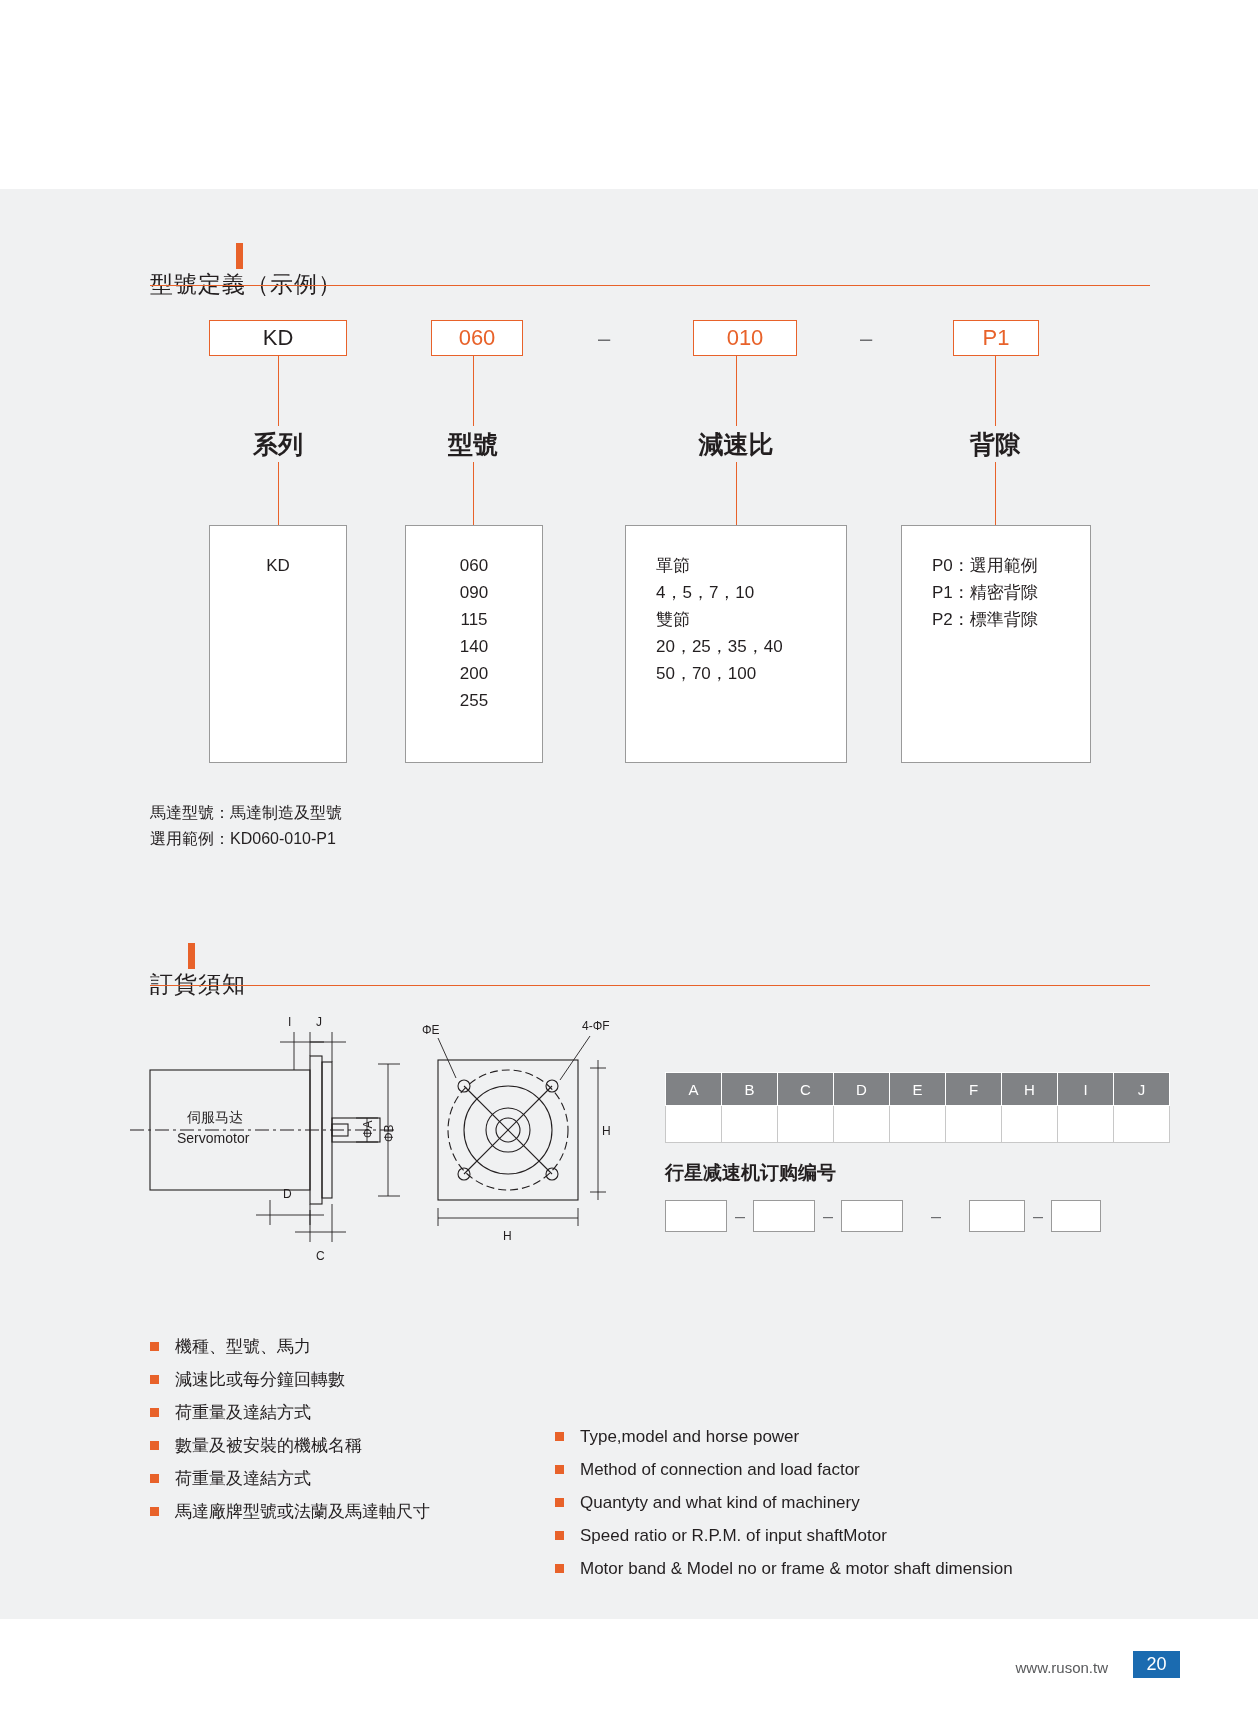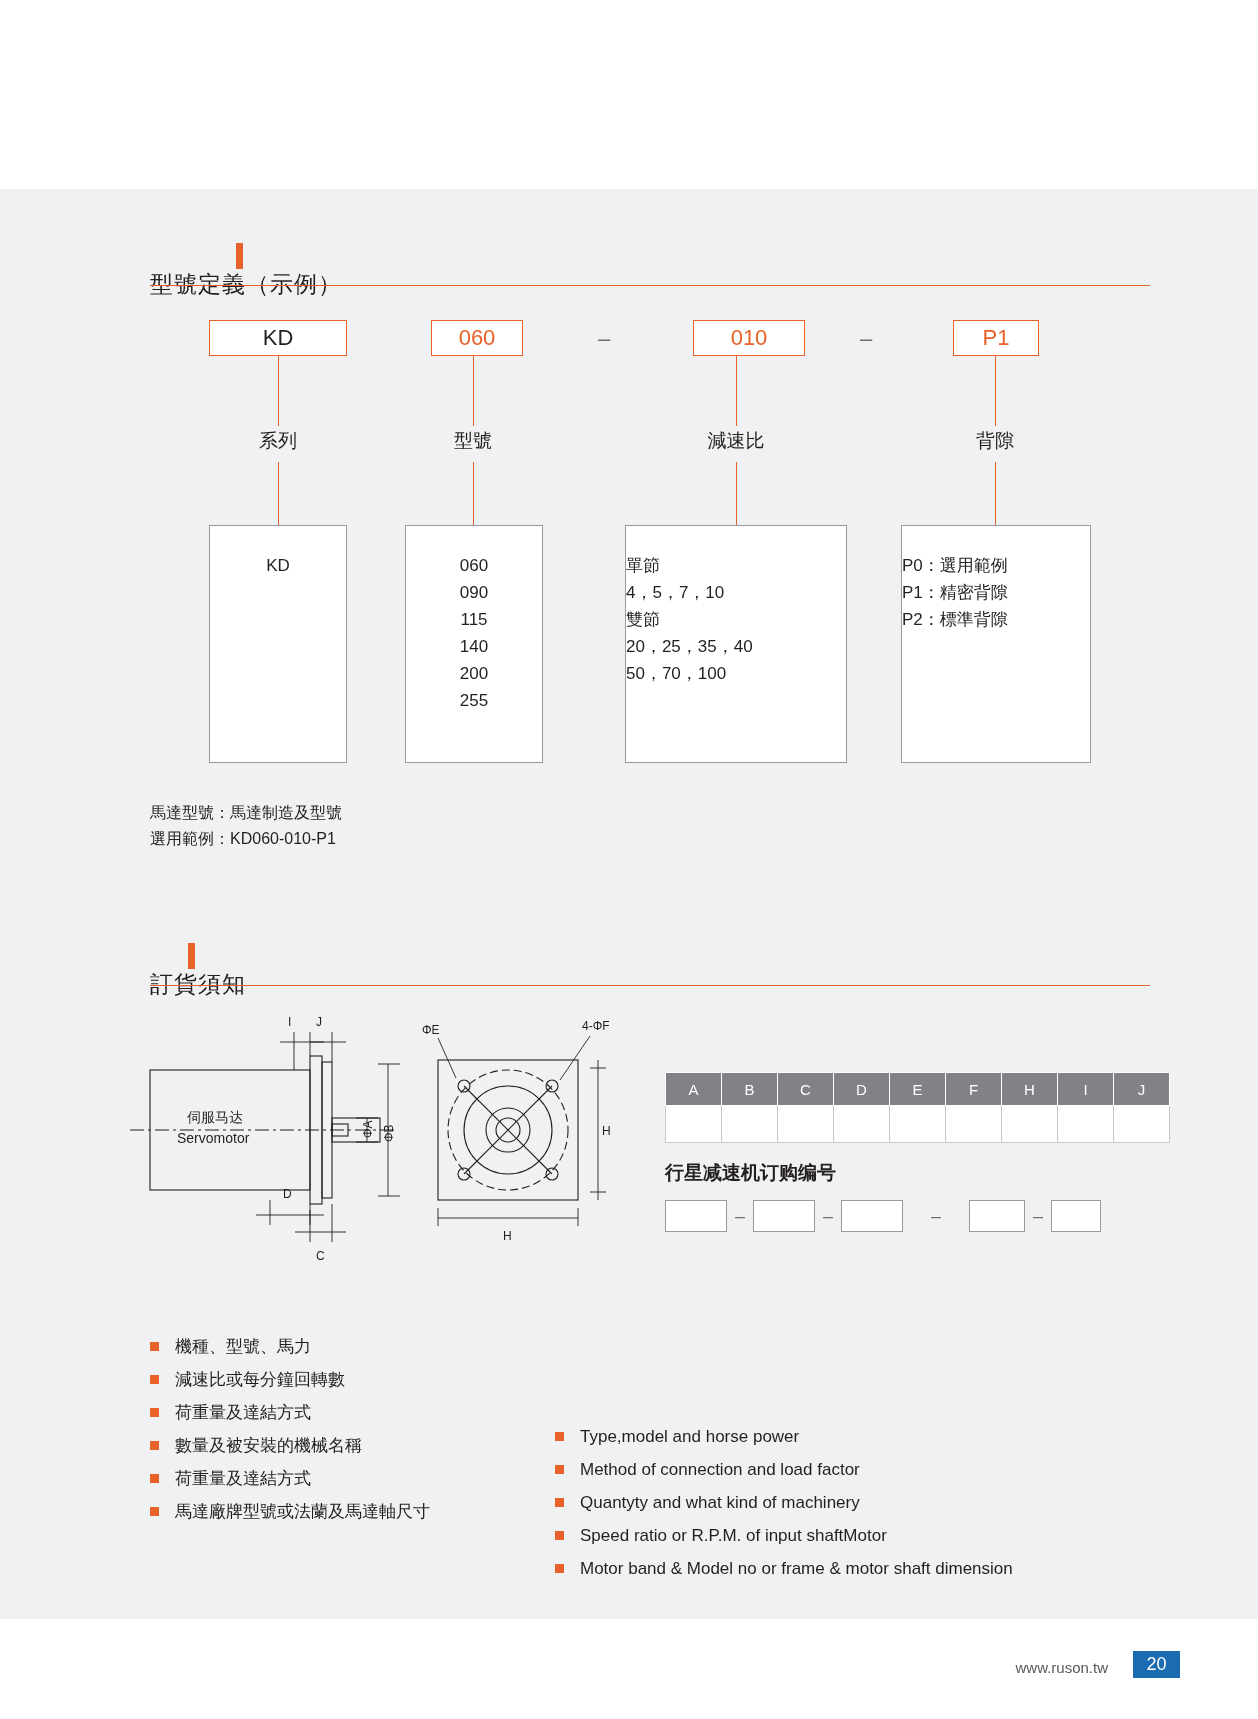--- a/index.html
+++ b/index.html
@@ -110,37 +110,38 @@
     font-size: 22px;
     color: #6d6e71;
   }
   .vline {
     position: absolute;
     width: 1px;
     background: #e8622a;
   }
   .cat-label {
     position: absolute;
-    font-size: 19px;
+    font-size: 25px;
     color: #231f20;
     text-align: center;
+    font-weight: bold;
   }
   .detail-box {
     position: absolute;
     border: 1px solid #9a9a9a;
     background: #ffffff;
     box-sizing: border-box;
     font-size: 17px;
     line-height: 27px;
     color: #231f20;
     padding-top: 26px;
   }
   .detail-box .line { display: block; }
   .detail-box.center { text-align: center; }
-  .detail-box.padleft { }
+  .detail-box.padleft { padding-left: 30px; }
   .note {
     position: absolute;
     font-size: 16px;
     line-height: 26px;
     color: #231f20;
   }
   
   .drawing {
     position: absolute;
     left: 120px;
@@ -258,21 +259,21 @@
 
   <div class="sec-head" style="left:150px; top:243px;">
     <div class="sec-bar"></div>
     <div class="sec-title">型號定義（示例）</div>
   </div>
   <div class="sec-rule" style="left:150px; top:285px; width:1000px;"></div>
 
   <div class="code-box dark" style="left:209px; top:320px; width:138px;">KD</div>
   <div class="code-box orange" style="left:431px; top:320px; width:92px;">060</div>
   <div class="dash" style="left:598px; top:326px;">–</div>
-  <div class="code-box orange" style="left:693px; top:320px; width:112px;">010</div>
+  <div class="code-box orange" style="left:693px; top:320px; width:104px;">010</div>
   <div class="dash" style="left:860px; top:326px;">–</div>
   <div class="code-box orange" style="left:953px; top:320px; width:86px;">P1</div>
 
   <div class="vline" style="left:278px; top:356px; height:70px;"></div>
   <div class="vline" style="left:473px; top:356px; height:70px;"></div>
   <div class="vline" style="left:736px; top:356px; height:70px;"></div>
   <div class="vline" style="left:995px; top:356px; height:70px;"></div>
 
   <div class="cat-label" style="left:218px; top:428px; width:120px;">系列</div>
   <div class="cat-label" style="left:413px; top:428px; width:120px;">型號</div>

